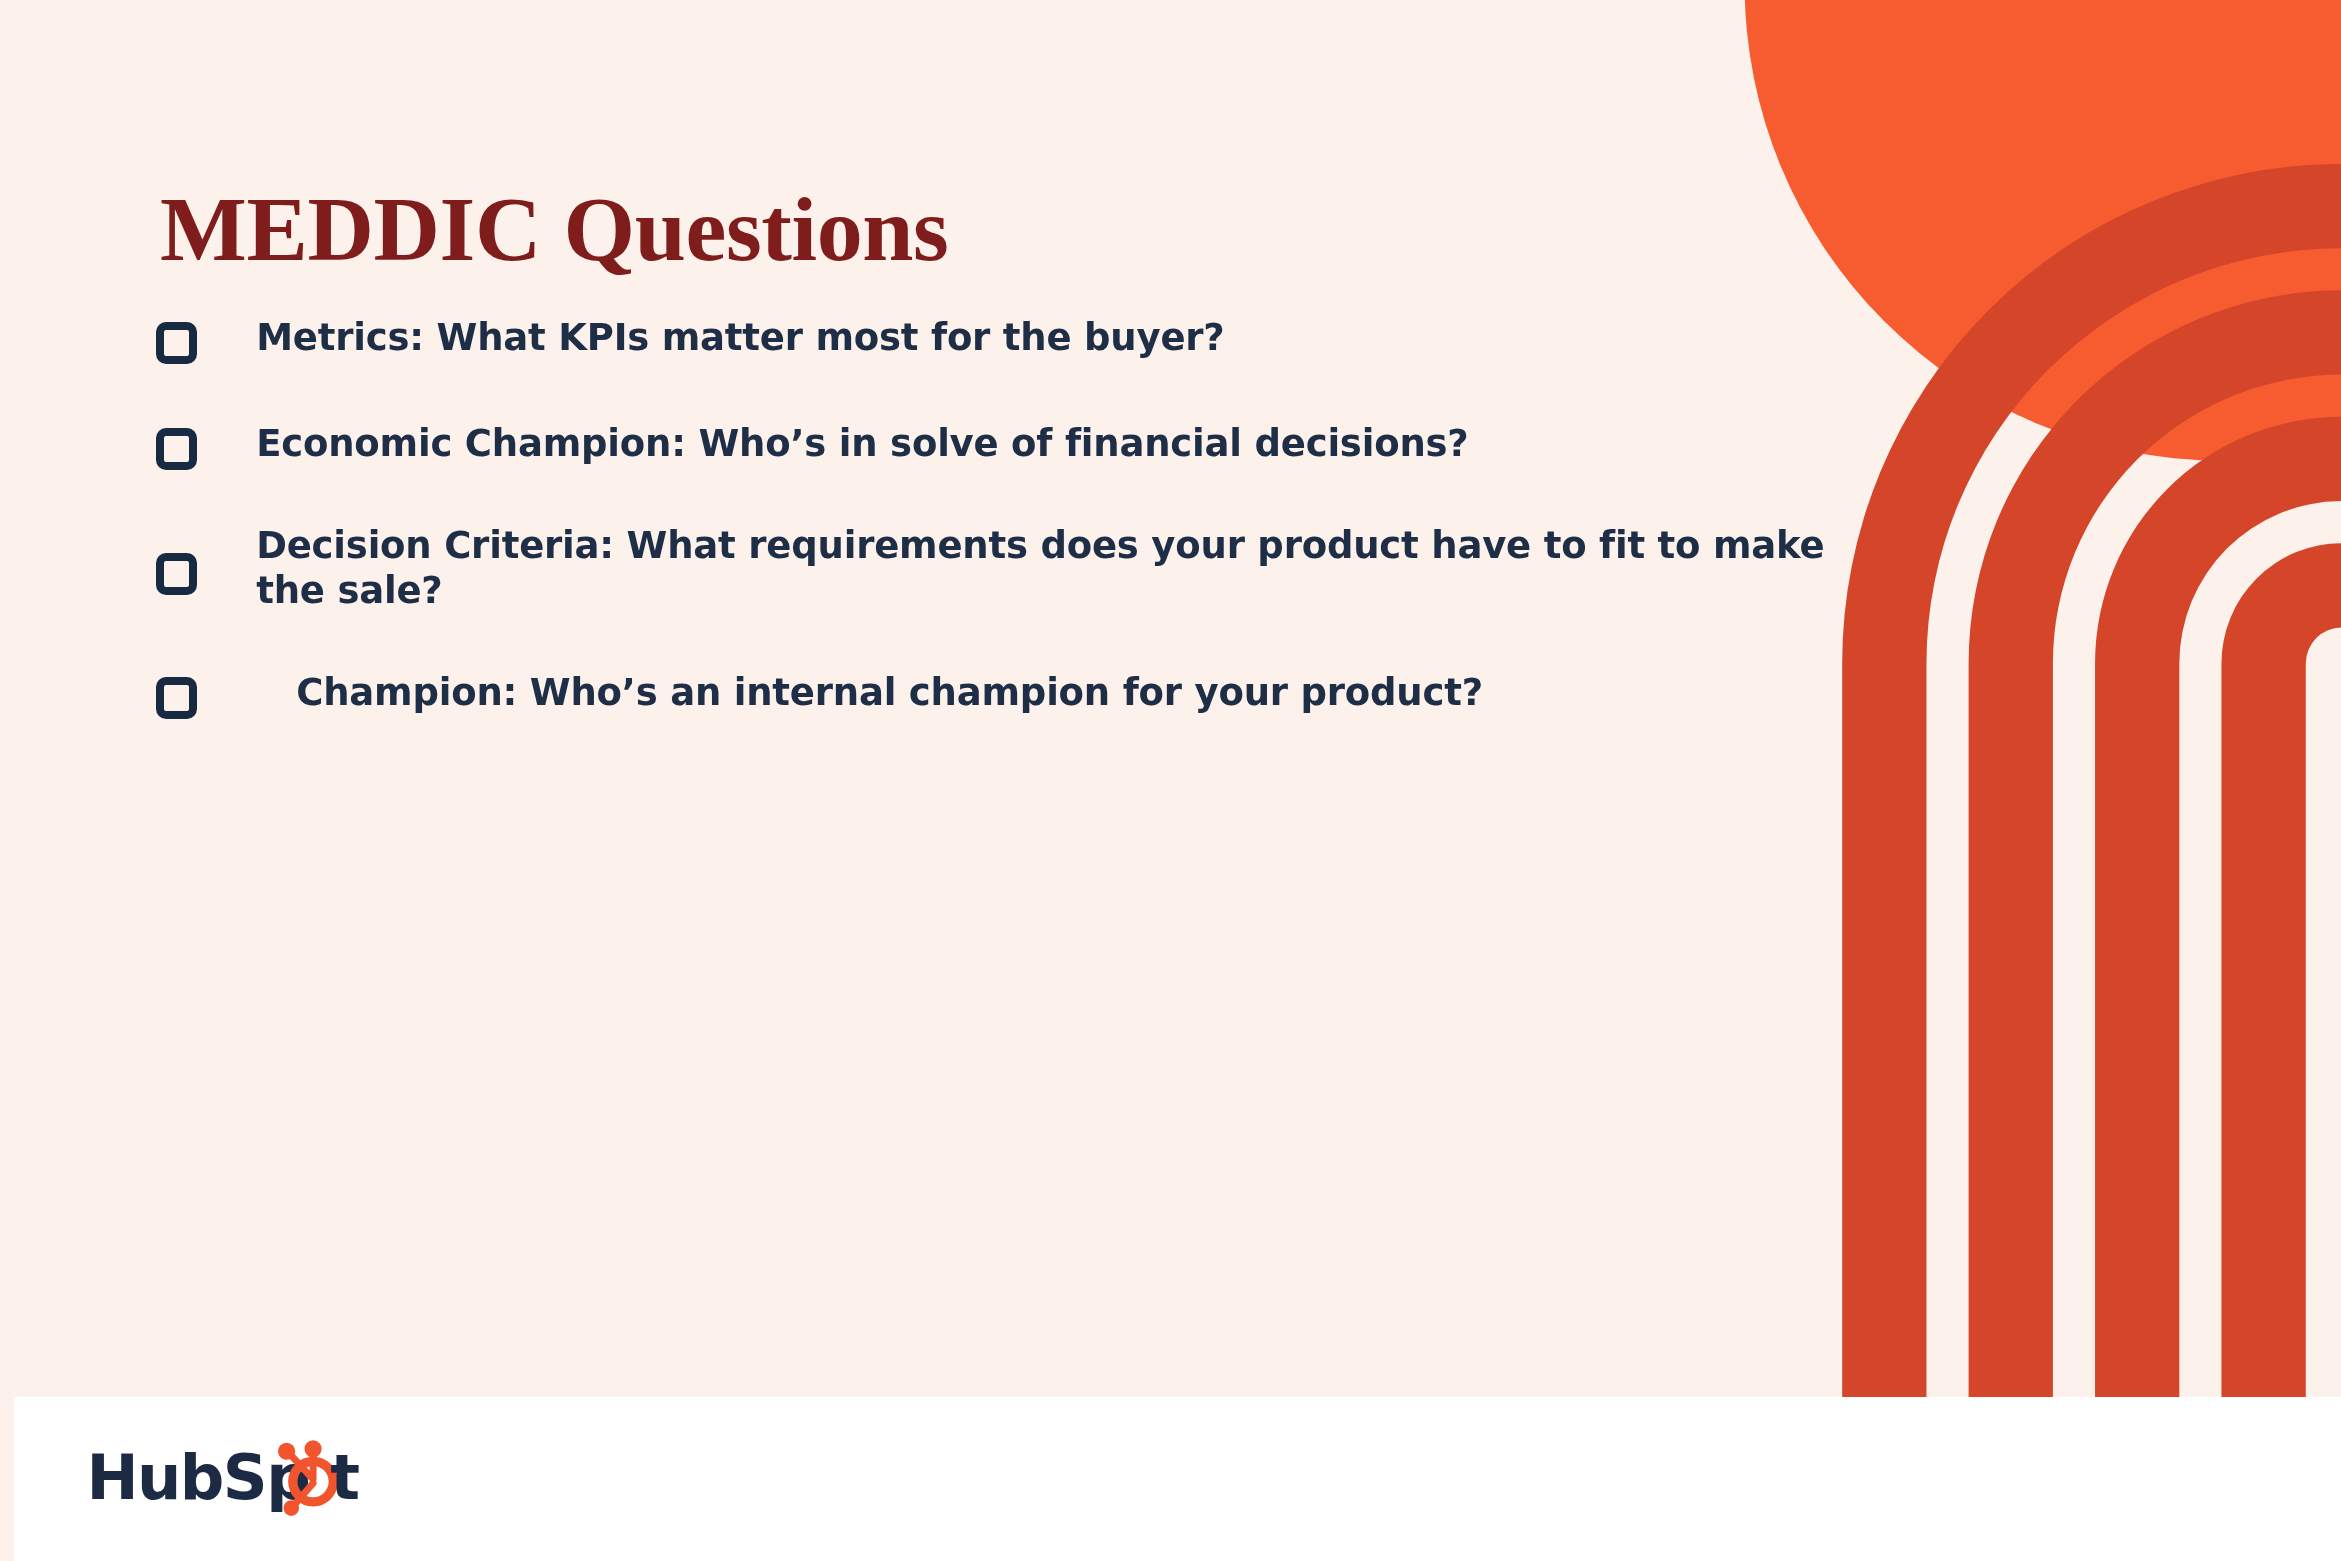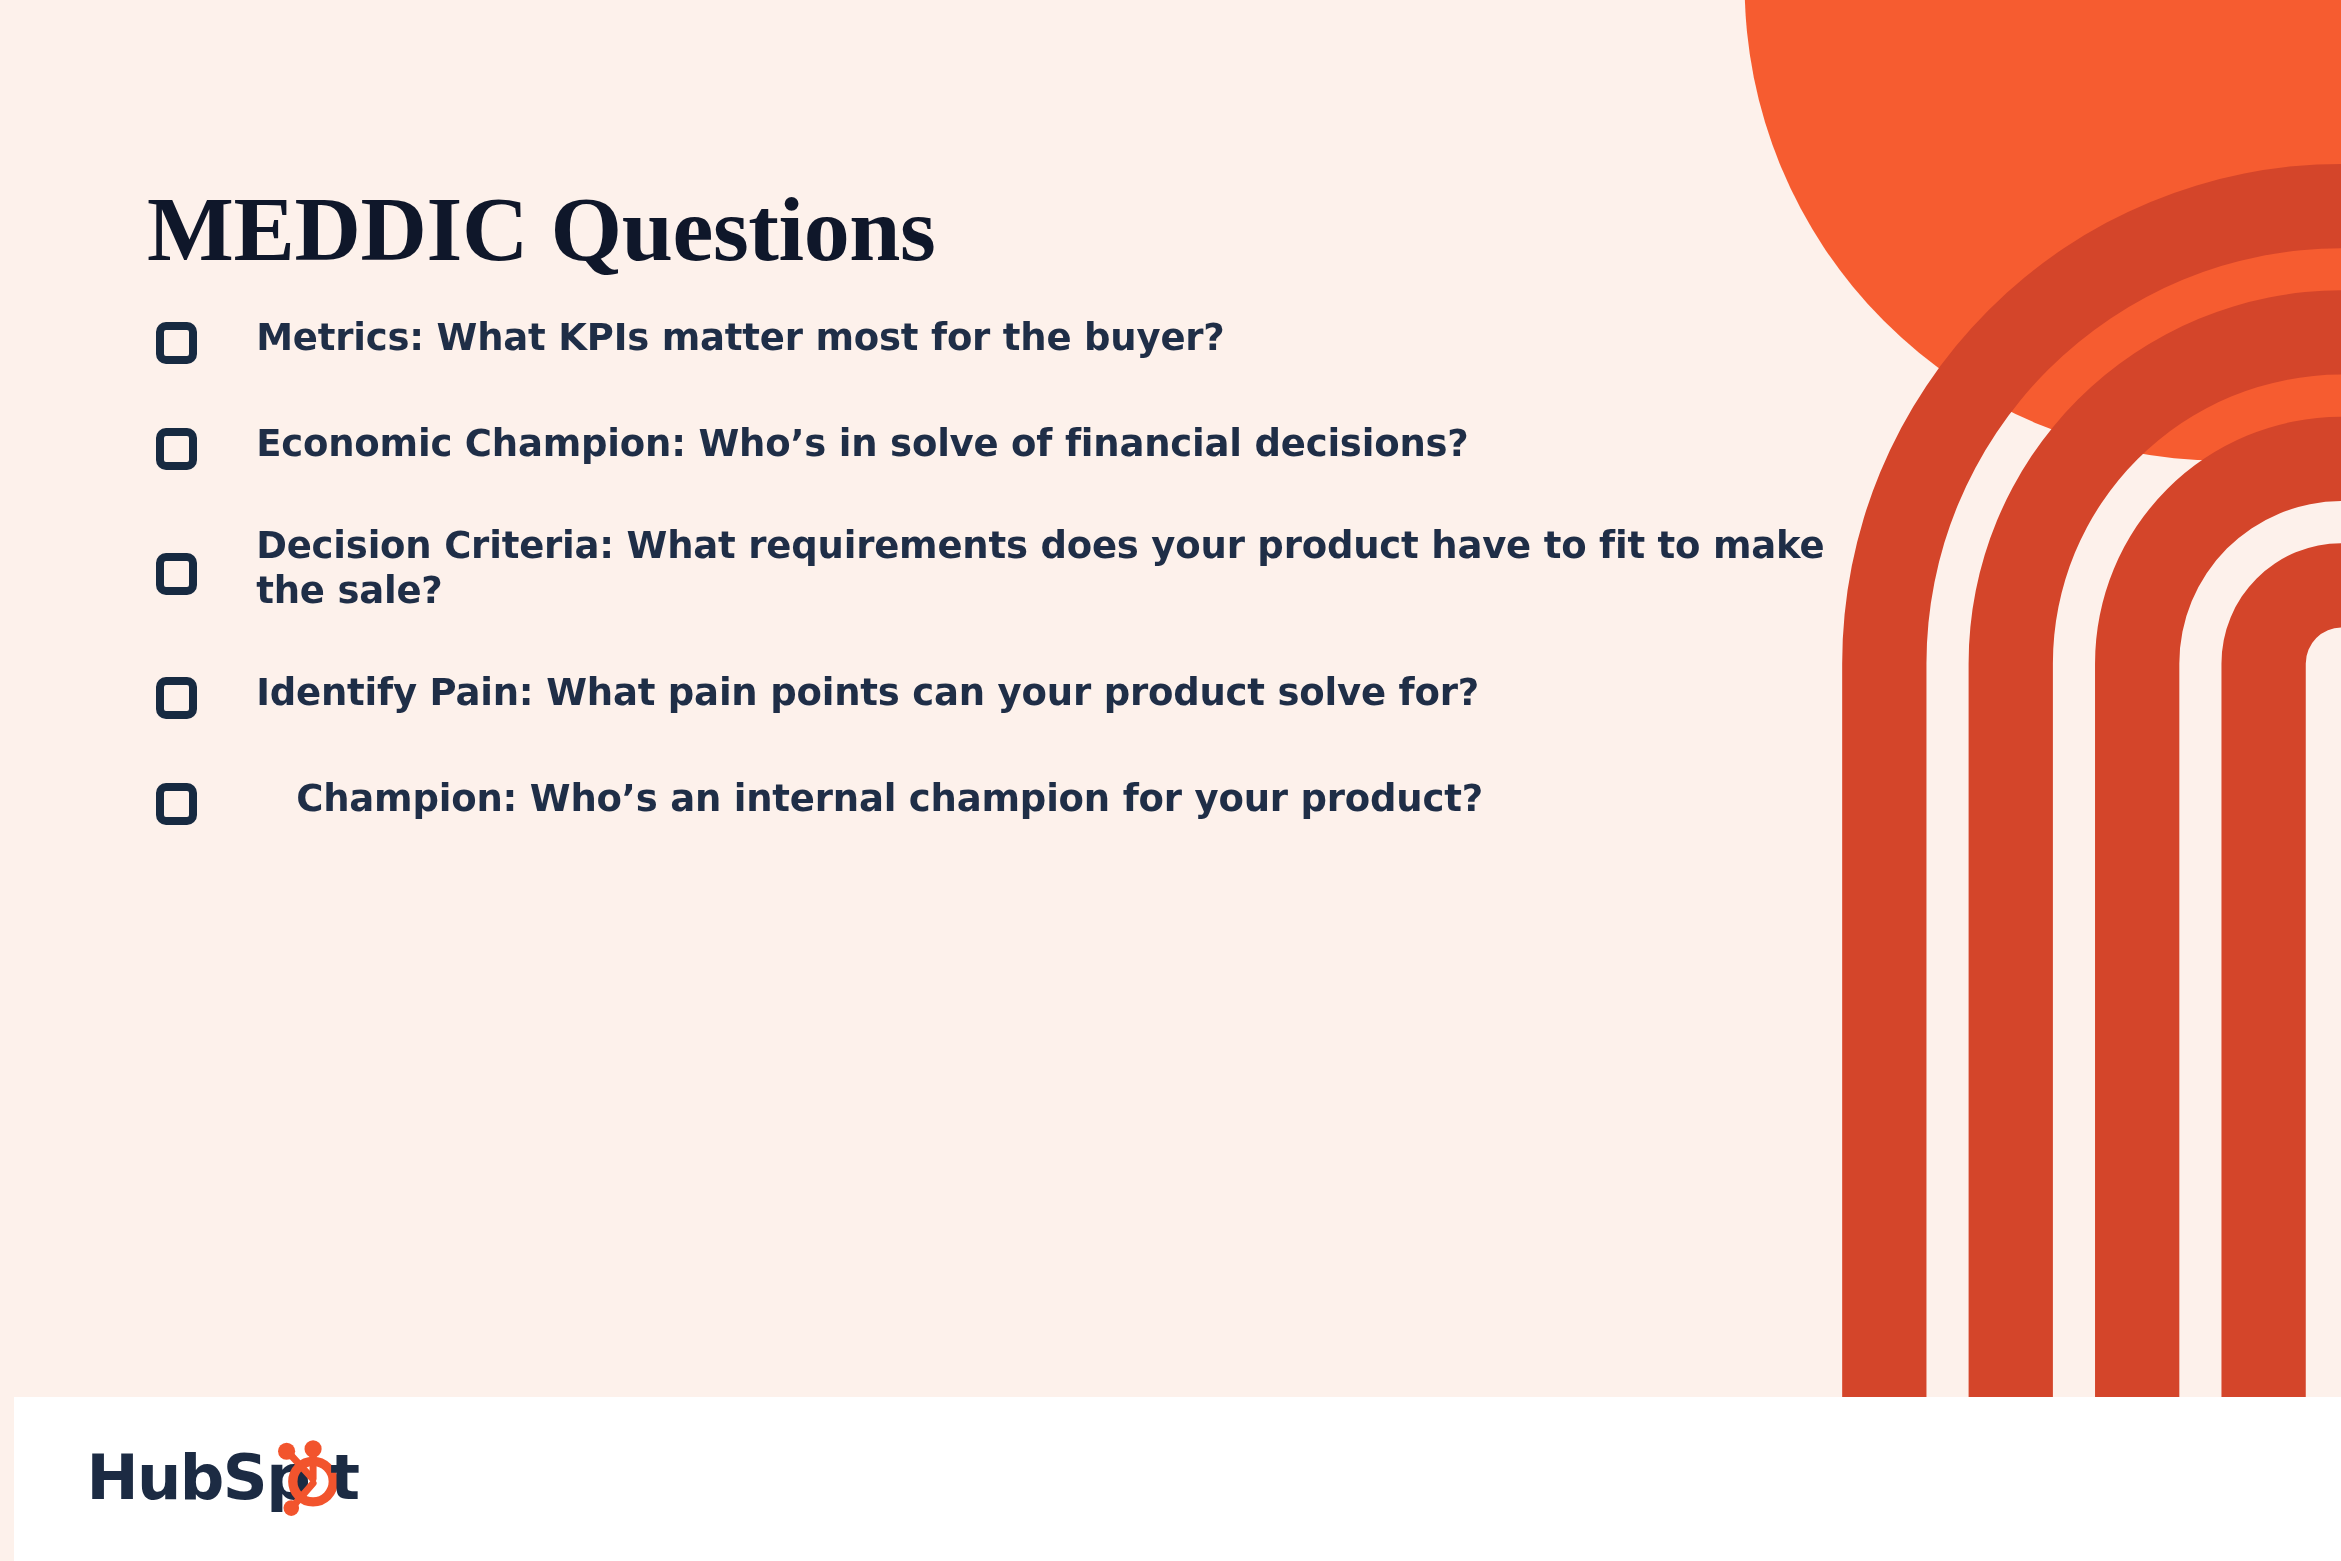--- a/index.html
+++ b/index.html
@@ -32,27 +32,27 @@
   #content {
     position: absolute;
     left: 0;
     top: 0;
     width: 2342px;
     height: 1397px;
   }
 
   #page-title {
     position: absolute;
-    left: 147px;
+    left: 160px;
     top: 117px;
     font-family: "Liberation Serif", "DejaVu Serif", serif;
     font-weight: 700;
     font-size: 92px;
     letter-spacing: -0.4px;
-    color: #0f172a;
+    color: #7f1d1d;
     white-space: nowrap;
     line-height: 1.1;
   }
 
   #checklist {
     position: absolute;
     left: 156px;
     top: 311px;
     width: 1686px;
   }
@@ -178,24 +178,20 @@
         <span class="checkbox"></span>
         <span class="check-label">Economic Champion: Who’s in solve of financial decisions?</span>
       </div>
 
       <div class="check-item wide">
         <span class="checkbox"></span>
         <span class="check-label">Decision Criteria: What requirements does your product have to fit to make the sale?</span>
       </div>
 
 
-      <div class="check-item">
-        <span class="checkbox"></span>
-        <span class="check-label">Identify Pain: What pain points can your product solve for?</span>
-      </div>
 
       <div class="check-item">
         <span class="checkbox"></span>
         <span class="check-label">Champion: Who’s an internal champion for your product?</span>
       </div>
 
     </div>
   </div>
 
   <div id="footer">

